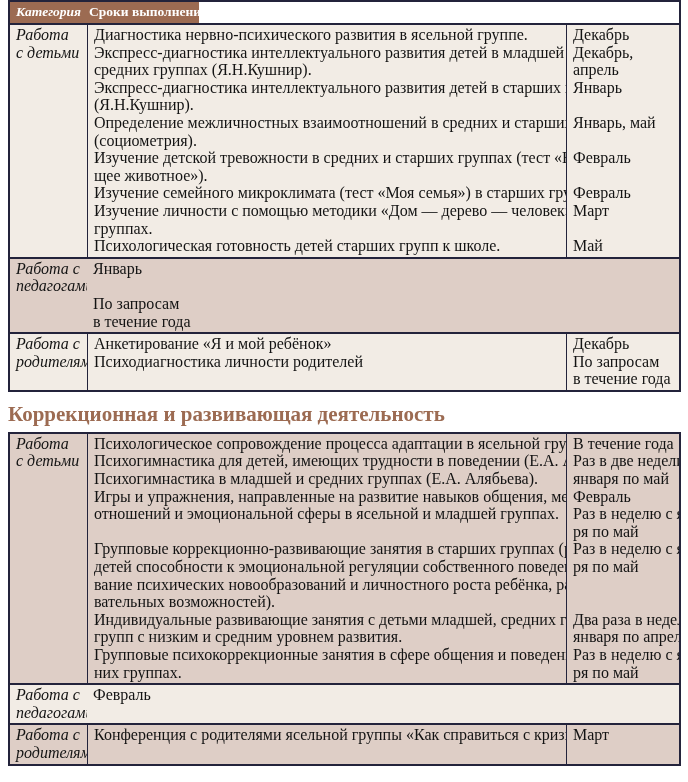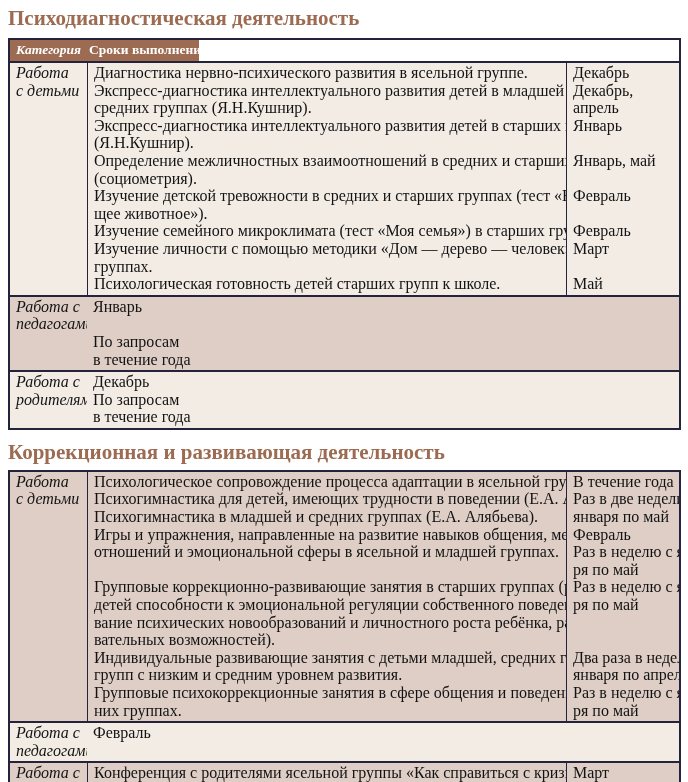--- a/index.html
+++ b/index.html
@@ -56,21 +56,20 @@
     white-space:nowrap;
   }
   .row-light{ background:var(--light); }
   .row-pink{ background:var(--pink); }
 </style>
 </head>
 <body>
 
 <div class="page">
 
-  <h1 class="section-title">Психодиагностическая деятельность</h1>
 
   <div class="doc-table">
     <div class="t-row t-header">
       <div class="c cat">Категория</div>
       <div class="c tim">Сроки выполнения</div>
     </div>
     <div class="t-row row-light">
       <div class="c cat">Работа
 с детьми</div>
       <div class="c con">Диагностика нервно-психического развития в ясельной группе.
@@ -104,20 +103,22 @@
       <div class="c cat">Работа с
 педагогами</div>
       <div class="c tim">Январь
 
 По запросам
 в течение года</div>
     </div>
     <div class="t-row row-light">
       <div class="c cat">Работа с
 родителями</div>
+      <div class="c con">Анкетирование «Я и мой ребёнок»
+Психодиагностика личности родителей</div>
       <div class="c tim">Декабрь
 По запросам
 в течение года</div>
     </div>
   </div>
 
   <h1 class="section-title second">Коррекционная и развивающая деятельность</h1>
 
   <div class="doc-table">
     <div class="t-row row-pink">

